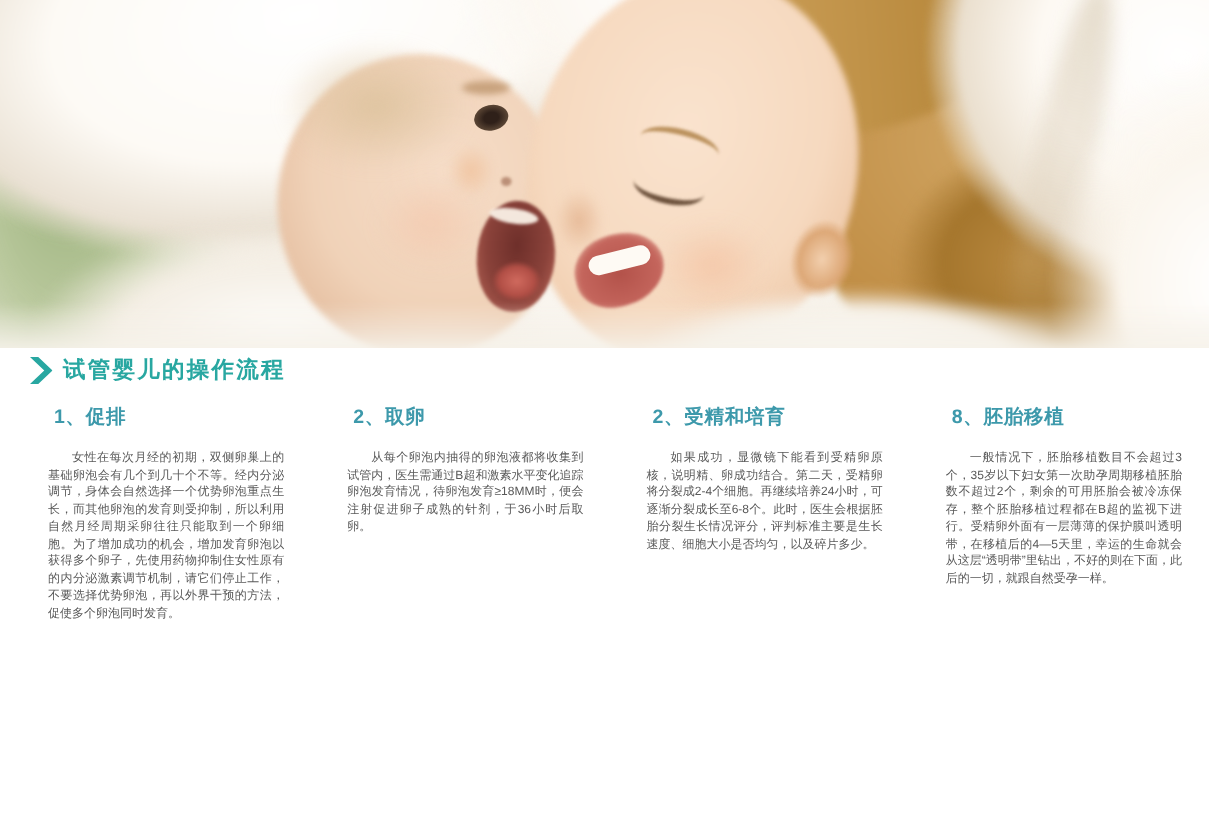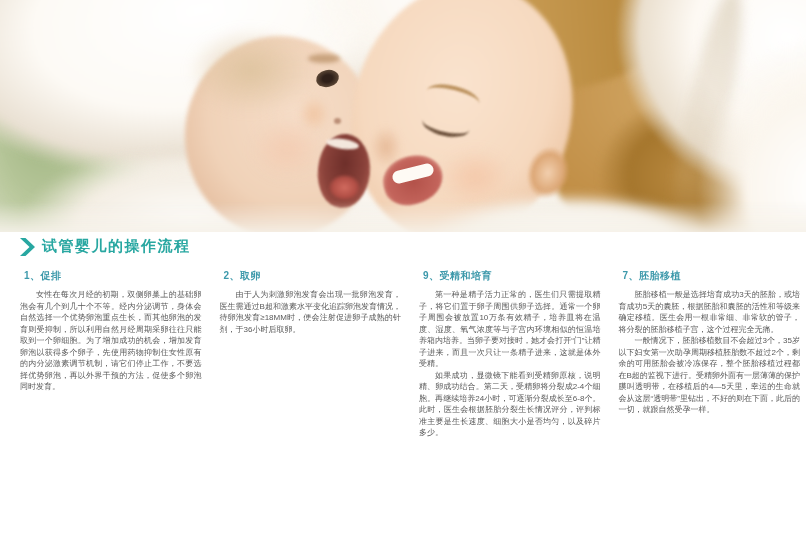--- a/index.html
+++ b/index.html
@@ -74,22 +74,22 @@
           background:radial-gradient(closest-side,#fefdfa 0%,#f6f1e8 70%,rgba(243,238,229,0) 100%);}
   .bottomBand{left:-10px;top:202px;width:830px;height:62px;filter:blur(2px);border-radius:0;
           background:linear-gradient(rgba(250,247,241,0) 0%,#f6f2ea 55%);}
 
   
   .titleRow{position:absolute;left:20px;top:237px;display:flex;align-items:center;gap:7px;}
   .chev{width:15px;height:18px;display:inline-block;}
   .title{margin:0;font-size:15px;font-weight:bold;color:#28a7a1;letter-spacing:1.5px;}
   .cols{position:absolute;left:20px;top:269px;width:780px;display:flex;gap:18px;}
   .col{flex:1;min-width:0;}
-  .col h2{margin:0 0 6px 4px;font-size:10px;font-weight:bold;color:#3d99ab;letter-spacing:.5px;}
-  .col p{margin:0;font-size:8px;line-height:11.5px;color:#595959;text-align:justify;
+  .col h2{margin:0 0 6px 16px;font-size:13px;font-weight:bold;color:#3d99ab;letter-spacing:.5px;}
+  .col p{margin:12px;font-size:8px;line-height:11.5px;color:#595959;text-align:justify;
          text-indent:2em;word-break:break-all;}
 </style>
 </head>
 <body>
 
 <div class="page">
 
   <div class="hero">
     <div class="blob green1"></div>
     <div class="blob green2"></div>
@@ -135,29 +135,27 @@
 
   <div class="cols">
 
     <div class="col">
       <h2>1、促排</h2>
       <p>女性在每次月经的初期，双侧卵巢上的基础卵泡会有几个到几十个不等。经内分泌调节，身体会自然选择一个优势卵泡重点生长，而其他卵泡的发育则受抑制，所以利用自然月经周期采卵往往只能取到一个卵细胞。为了增加成功的机会，增加发育卵泡以获得多个卵子，先使用药物抑制住女性原有的内分泌激素调节机制，请它们停止工作，不要选择优势卵泡，再以外界干预的方法，促使多个卵泡同时发育。</p>
     </div>
 
     <div class="col">
       <h2>2、取卵</h2>
-      <p>由于人为刺激卵泡发育会出现一批卵泡发育，医生需通过B超和激素水平变化追踪卵泡发育情况，待卵泡发育≥18MM时，便会注射促进卵子成熟的针剂，于36小时后取卵。</p>
+      <p>从每个卵泡内抽得的卵泡液都将收集到试管内，医生需通过B超和激素水平变化追踪卵泡发育情况，待卵泡发育≥18MM时，便会注射促进卵子成熟的针剂，于36小时后取卵。</p>
     </div>
 
     <div class="col">
-      <h2>9、受精和培育</h2>
-      <p>第一种是精子活力正常的，医生们只需提取精子，将它们置于卵子周围供卵子选择。通常一个卵子周围会被放置10万条有效精子，培养皿将在温度、湿度、氧气浓度等与子宫内环境相似的恒温培养箱内培养。当卵子要对接时，她才会打开“门”让精子进来，而且一次只让一条精子进来，这就是体外受精。</p>
+      <h2>2、受精和培育</h2>
       <p>如果成功，显微镜下能看到受精卵原核，说明精、卵成功结合。第二天，受精卵将分裂成2-4个细胞。再继续培养24小时，可逐渐分裂成长至6-8个。此时，医生会根据胚胎分裂生长情况评分，评判标准主要是生长速度、细胞大小是否均匀，以及碎片多少。</p>
     </div>
 
     <div class="col">
-      <h2>7、胚胎移植</h2>
-      <p>胚胎移植一般是选择培育成功3天的胚胎，或培育成功5天的囊胚，根据胚胎和囊胚的活性和等级来确定移植。医生会用一根非常细、非常软的管子，将分裂的胚胎移植子宫，这个过程完全无痛。</p>
+      <h2>8、胚胎移植</h2>
       <p>一般情况下，胚胎移植数目不会超过3个，35岁以下妇女第一次助孕周期移植胚胎数不超过2个，剩余的可用胚胎会被冷冻保存，整个胚胎移植过程都在B超的监视下进行。受精卵外面有一层薄薄的保护膜叫透明带，在移植后的4—5天里，幸运的生命就会从这层“透明带”里钻出，不好的则在下面，此后的一切，就跟自然受孕一样。</p>
     </div>
 
   </div>
 </div>
 
 </body></html>

